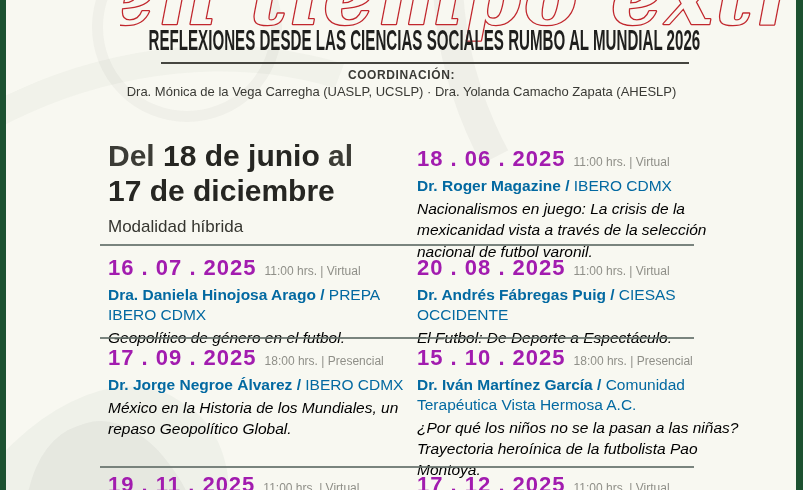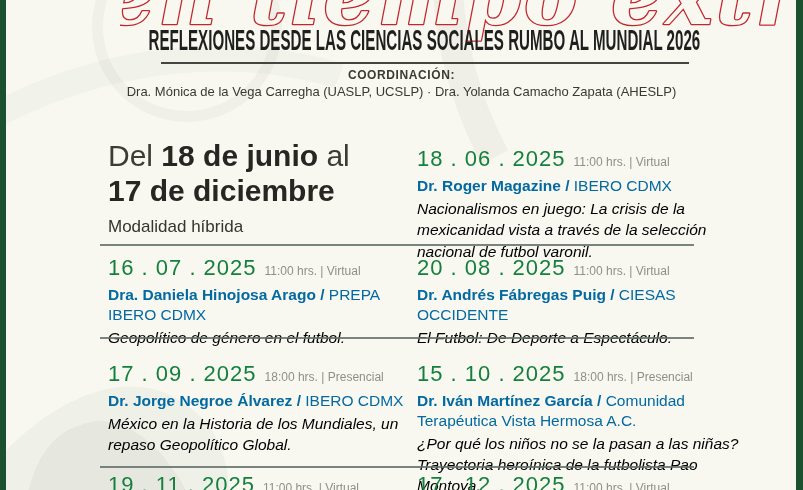--- a/index.html
+++ b/index.html
@@ -41,35 +41,35 @@
     font-size:12px;font-weight:bold;letter-spacing:0.6px;color:#3a3a35;
   }
   .coord-names{
     position:absolute;left:0;top:84px;width:100%;text-align:center;
     font-size:13px;color:#3a3a35;
   }
 
   
   .date-range{position:absolute;left:108px;top:138px;width:296px;}
   .dr-line{font-size:30px;line-height:1.17;color:#262622;}
-  .dr-light{font-weight:400;color:#3c3c36;}
+  .dr-light{font-weight:700;color:#3c3c36;}
   .dr-bold{font-weight:700;}
   .modality{margin-top:9px;font-size:17px;color:#35352f;}
 
   
   .cell{position:absolute;}
   .c-l{left:108px;width:296px;}
   .c-r{left:417px;width:322px;}
   .r1{top:146px;}
   .r2{top:255px;}
-  .r3{top:361px;}
+  .r3{top:345px;}
   .r4{top:472px;}
 
   .s-head{white-space:nowrap;}
-  .s-date{font-size:22px;font-weight:400;color:#15803d;letter-spacing:1px;}
+  .s-date{font-size:22px;font-weight:700;color:#a21caf;letter-spacing:1px;}
   .s-time{font-size:12px;color:#8f8f88;margin-left:8px;}
   .s-speaker{margin-top:4px;font-size:15.5px;line-height:1.28;color:#0369a1;}
   .s-speaker b{font-weight:700;}
   .s-aff{font-weight:400;}
   .s-talk{margin-top:2px;font-size:15.5px;line-height:1.38;font-style:italic;color:#000000;}
 
   .row-divider{position:absolute;left:100px;width:594px;height:2px;background:#64706a;opacity:0.85;}
   .rd1{top:244px;}
   .rd2{top:337px;}
   .rd3{top:466px;}

